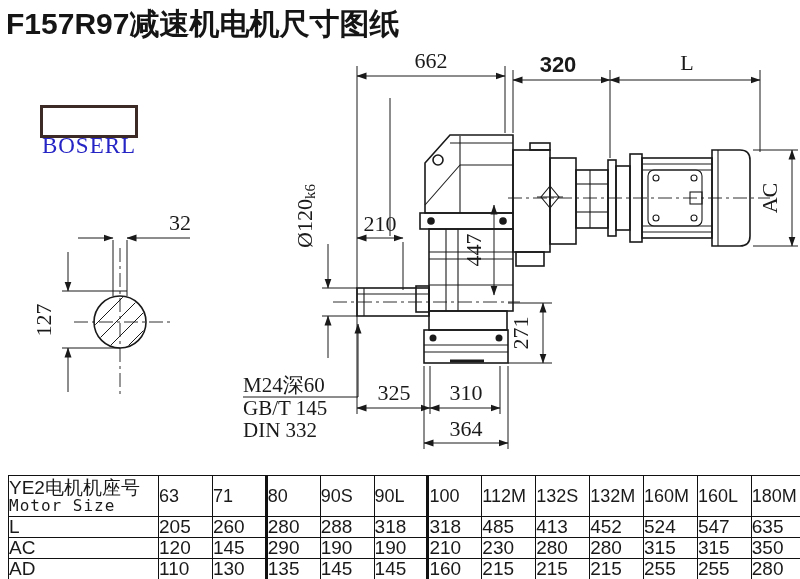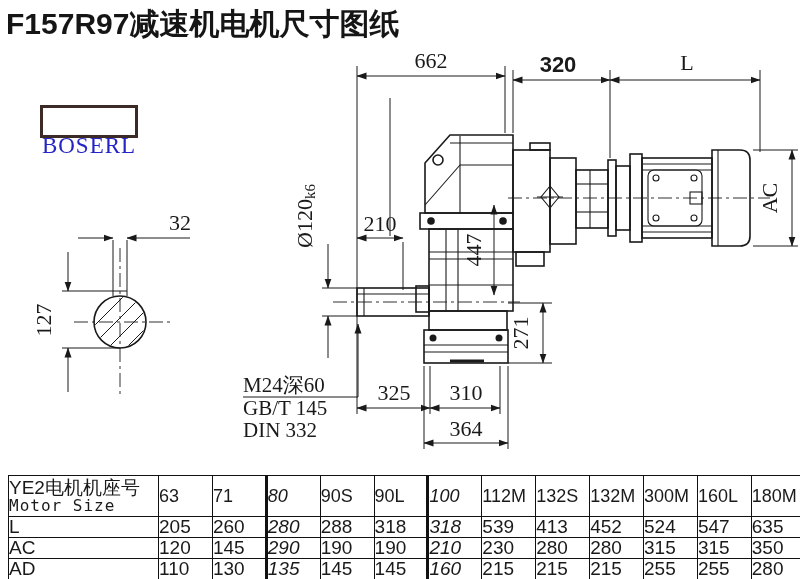--- a/index.html
+++ b/index.html
@@ -19,21 +19,21 @@
   text{fill:#1a1a1a;}
   .ds{font-family:"Liberation Serif",serif;font-size:22px;}
   .db{font-family:"Liberation Sans",sans-serif;font-size:22px;font-weight:bold;}
   .an{font-family:"Liberation Serif",serif;font-size:21px;}
   
   #specs{position:absolute;left:8px;top:475px;width:797px;border-collapse:collapse;
          table-layout:fixed;text-align:left;}
   #specs td{border:1.5px solid #111;padding:0;line-height:1.05;overflow:hidden;}
   #specs tr.hdr td{height:40px;font-size:18px;}
   #specs tr.dat td{height:20px;font-size:19px;}
-  #specs td.thick{border-left-width:3px;font-style:italic;}
+  #specs td.thick{border-left-width:3px;}
   .hcn{font-size:19px;}
   .hen{font-family:"DejaVu Sans Mono",monospace;font-size:16px;letter-spacing:1px;}
 </style>
 </head>
 <body>
 
 <div id="stage">
 
   <div id="title">F157R97减速机电机尺寸图纸</div>
 
@@ -247,33 +247,33 @@
       </td>
       <td>63</td>
       <td>71</td>
       <td class="thick">80</td>
       <td>90S</td>
       <td>90L</td>
       <td class="thick">100</td>
       <td>112M</td>
       <td>132S</td>
       <td>132M</td>
-      <td>300M</td>
+      <td>160M</td>
       <td>160L</td>
       <td>180M</td>
     </tr>
     <tr class="dat">
       <td>L</td>
       <td>205</td>
       <td>260</td>
       <td class="thick">280</td>
       <td>288</td>
       <td>318</td>
       <td class="thick">318</td>
-      <td>539</td>
+      <td>485</td>
       <td>413</td>
       <td>452</td>
       <td>524</td>
       <td>547</td>
       <td>635</td>
     </tr>
     <tr class="dat">
       <td>AC</td>
       <td>120</td>
       <td>145</td>

